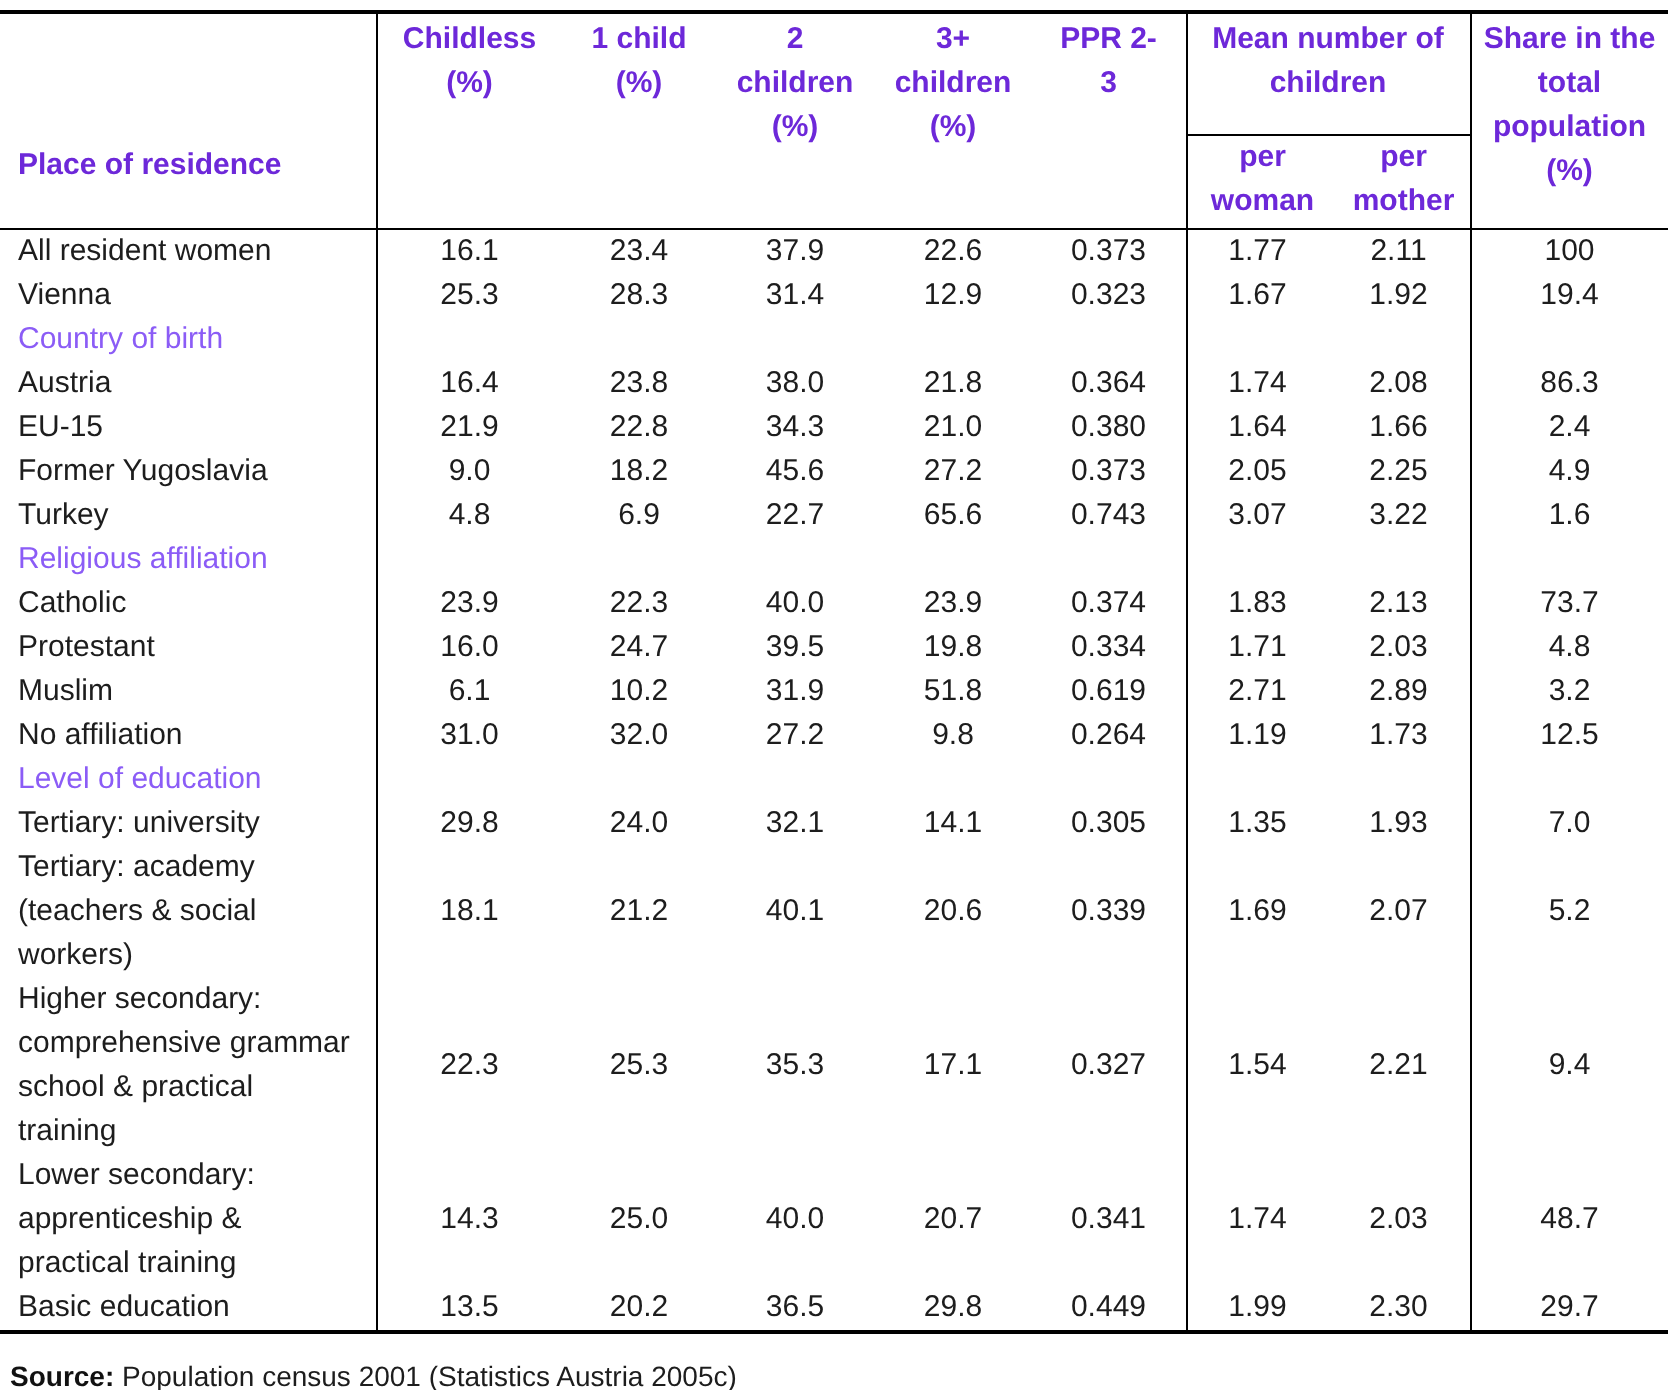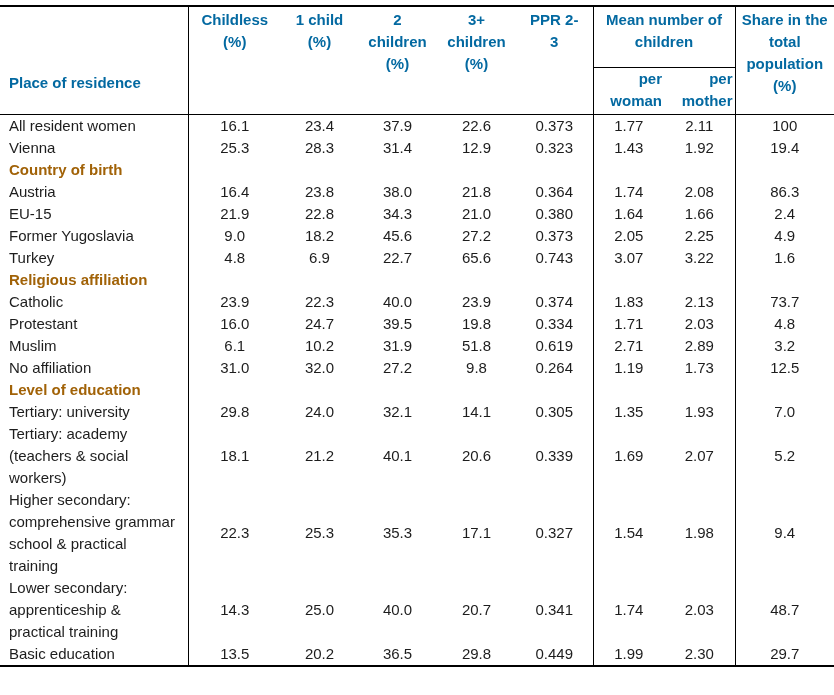--- a/index.html
+++ b/index.html
@@ -30,38 +30,38 @@
   col.c-pwom   { width: 71px; }
   col.c-pmom   { width: 71px; }
   col.c-share  { width: 99px; }
 
   th, td { padding: 0; font-weight: normal; }
 
   
   .bl { border-left: 1px solid #000; }
 
   
-  thead th { font-weight: bold; color: #0369a1; text-align: center; vertical-align: top; }
+  thead th { font-weight: bold; color: #6d28d9; text-align: center; vertical-align: top; }
   thead tr.h1 th { height: 61px; padding-top: 2px; }
   thead tr.h2 th { height: 42px; vertical-align: bottom; padding-bottom: 2px; }
   thead { border-bottom: 1px solid #000; }
   th.place {
     text-align: left; vertical-align: bottom;
     padding: 0 4px 20px 9px;
   }
   th.colhead { padding-left: 6px; padding-right: 6px; }
   th.c3 { padding-left: 10px; padding-right: 10px; }
   th.c4 { padding-left: 12px; padding-right: 12px; }
   th.group { border-bottom: 1px solid #000; padding-left: 4px; padding-right: 4px; }
-  th.sub { text-align: right; font-weight: bold; padding-left: 7px; padding-right: 2px; }
+  th.sub { text-align: center; font-weight: bold; padding-left: 7px; padding-right: 2px; }
 
   
   tbody td { vertical-align: middle; }
   td.label { text-align: left; padding: 0 9px; }
-  td.label.section { font-weight: bold; color: #a16207; }
+  td.label.section { font-weight: normal; color: #8b5cf6; }
   td.num { text-align: center; }
   tbody tr { height: 22px; }
 
   .source-line {
     margin-top: 12px;
     padding-left: 5px;
     font-size: 14px;
     line-height: 18px;
     color: #1d1d1d;
   }
@@ -112,21 +112,21 @@
           <td class="num">2.11</td>
           <td class="num bl">100</td>
         </tr>
         <tr>
           <td class="label">Vienna</td>
           <td class="num bl">25.3</td>
           <td class="num">28.3</td>
           <td class="num">31.4</td>
           <td class="num">12.9</td>
           <td class="num">0.323</td>
-          <td class="num bl">1.43</td>
+          <td class="num bl">1.67</td>
           <td class="num">1.92</td>
           <td class="num bl">19.4</td>
         </tr>
         <tr>
           <td class="label section">Country of birth</td>
           <td class="num bl"></td>
           <td class="num"></td>
           <td class="num"></td>
           <td class="num"></td>
           <td class="num"></td>
@@ -267,21 +267,21 @@
           <td class="num bl">5.2</td>
         </tr>
         <tr>
           <td class="label">Higher secondary: comprehensive grammar school &amp; practical training</td>
           <td class="num bl">22.3</td>
           <td class="num">25.3</td>
           <td class="num">35.3</td>
           <td class="num">17.1</td>
           <td class="num">0.327</td>
           <td class="num bl">1.54</td>
-          <td class="num">1.98</td>
+          <td class="num">2.21</td>
           <td class="num bl">9.4</td>
         </tr>
         <tr>
           <td class="label">Lower secondary: apprenticeship &amp; practical training</td>
           <td class="num bl">14.3</td>
           <td class="num">25.0</td>
           <td class="num">40.0</td>
           <td class="num">20.7</td>
           <td class="num">0.341</td>
           <td class="num bl">1.74</td>
@@ -295,14 +295,17 @@
           <td class="num">36.5</td>
           <td class="num">29.8</td>
           <td class="num">0.449</td>
           <td class="num bl">1.99</td>
           <td class="num">2.30</td>
           <td class="num bl">29.7</td>
         </tr>
       </tbody>
   </table>
 
+  <div class="source-line">
+    <b>Source:</b><span> Population census 2001 (Statistics Austria 2005c)</span>
+  </div>
 
 </div>
 
 </body></html>

